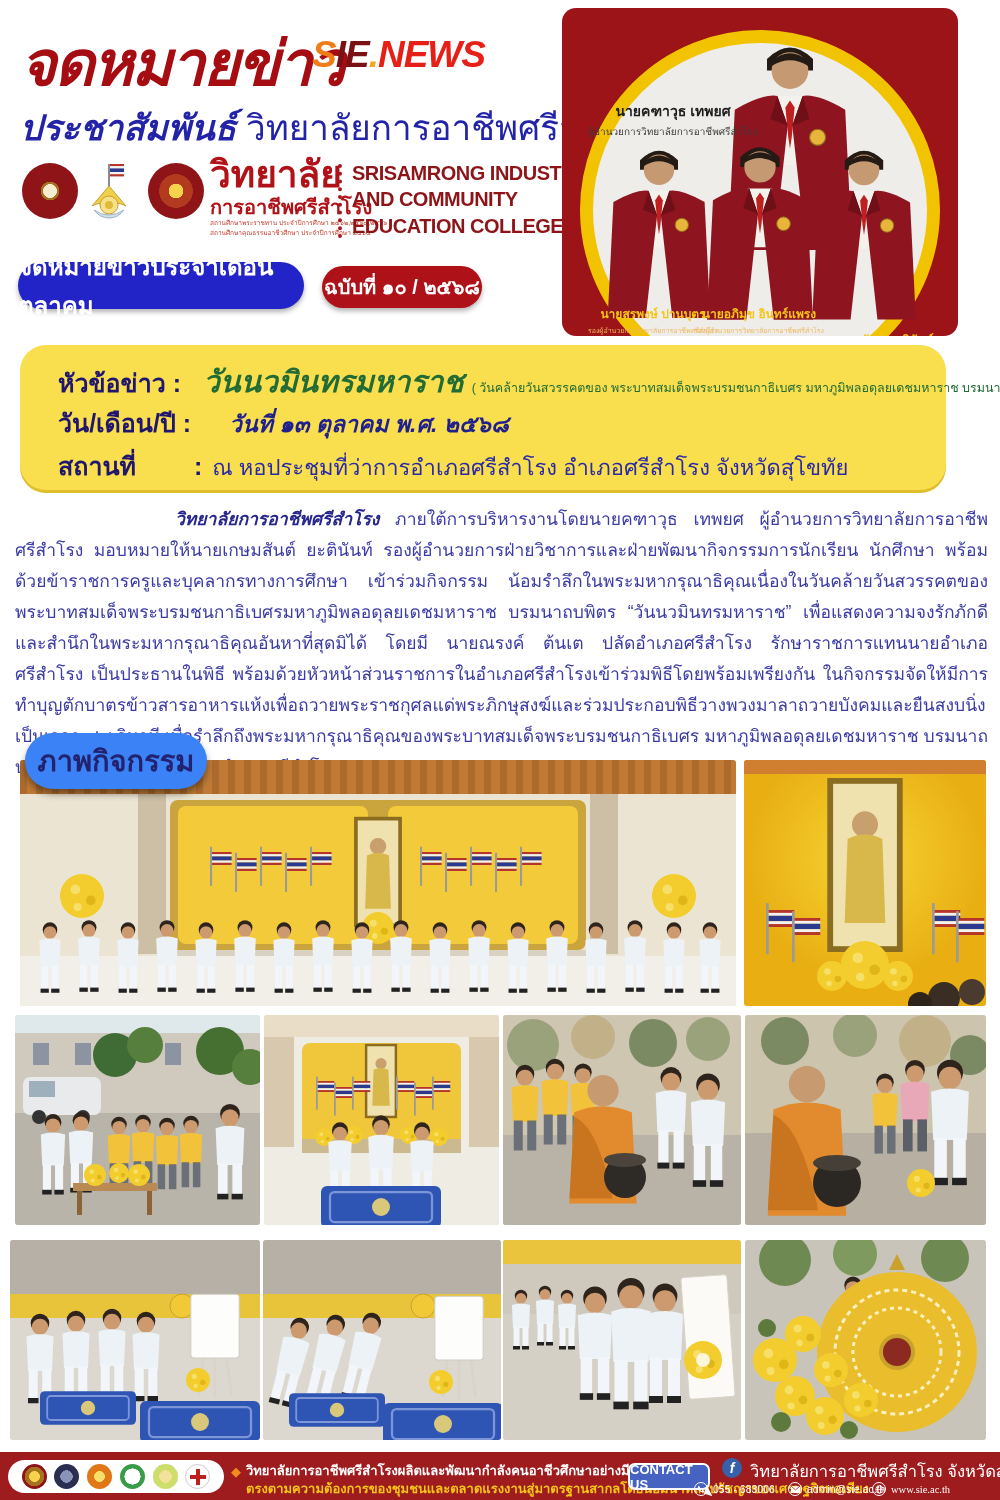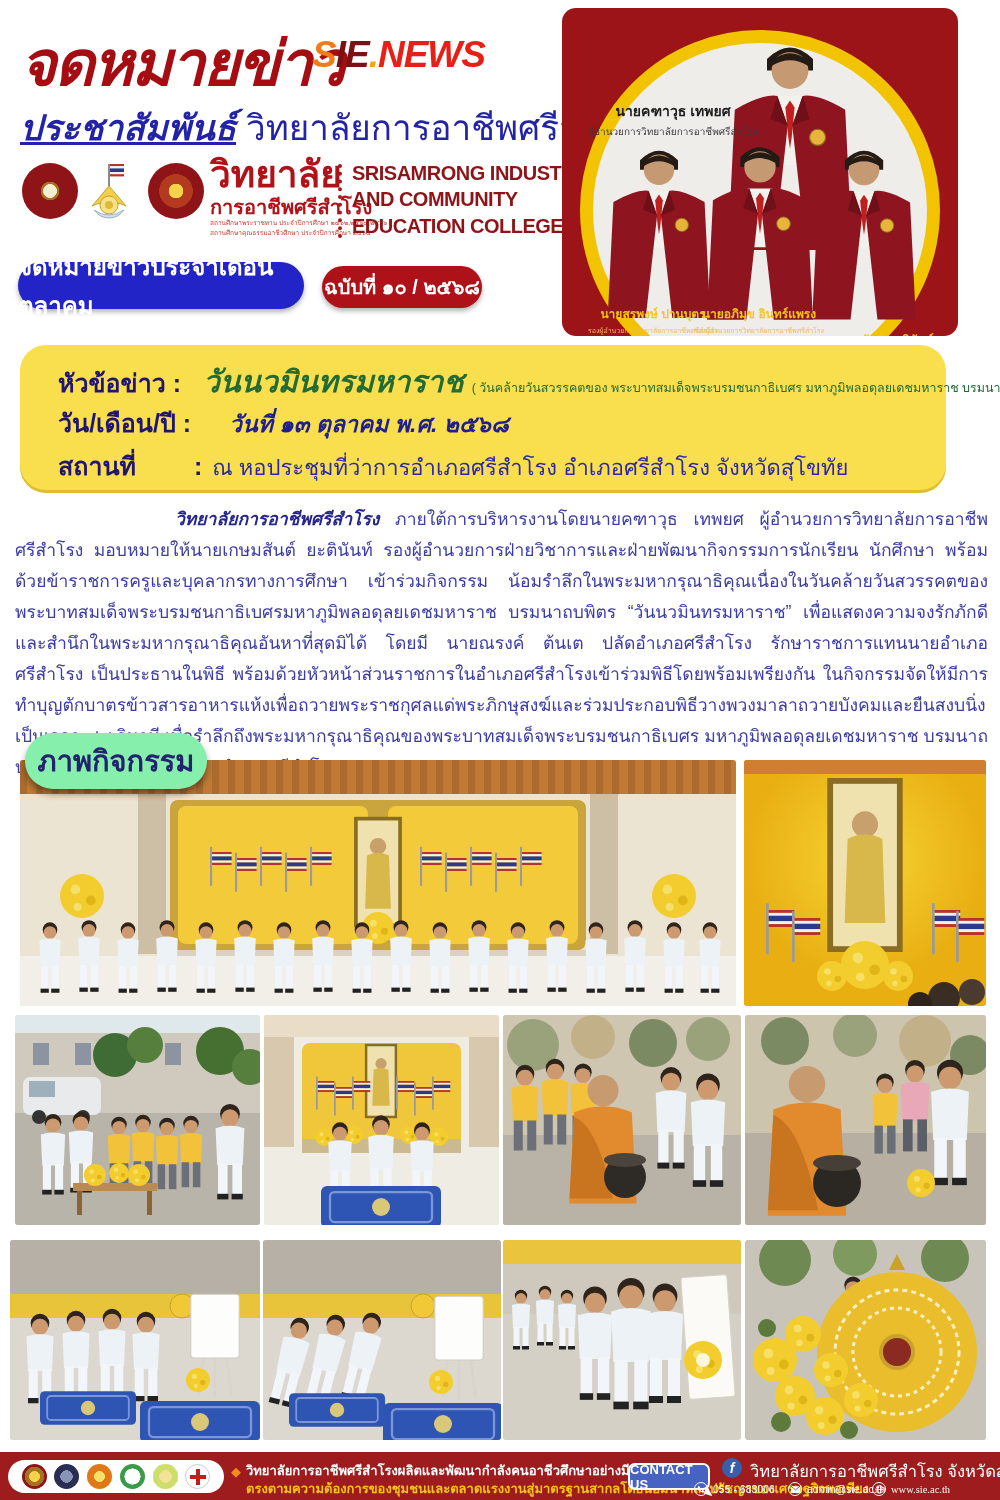--- a/index.html
+++ b/index.html
@@ -9,21 +9,21 @@
   .abs { position:absolute; }
 
   
   .title { left:20px; top:14px; font-size:62px; font-weight:bold; font-style:italic; color:#a60d12; letter-spacing:-2px; }
   .brand { left:312px; top:34px; font-size:37px; font-weight:bold; font-style:italic; letter-spacing:-1px; }
   .b-s   { color:#f07c18; }
   .b-ie  { color:#7a1215; }
   .b-dot { color:#f0a818; }
   .b-news{ color:#e62017; }
   .subtitle { left:20px; top:100px; font-size:35px; color:#2323a7; white-space:nowrap; }
-  .subtitle .sb { font-weight:bold; font-style:italic; margin-right:10px;text-decoration:underline; }
+  .subtitle .sb { font-weight:bold; font-style:italic; margin-right:10px; }
 
   .emb { border-radius:50%; width:56px; height:56px; }
   .emb1 { left:22px; top:163px;
     background:radial-gradient(circle at 50% 50%, #f6ecd0 0 17%, #a5731f 18% 23%, #8e1418 24% 76%, #e8d9b0 77% 84%, #7a0f13 85%); }
   .emb2 { left:148px; top:163px;
     background:radial-gradient(circle at 50% 50%, #f6d34a 0 18%, #b3391f 19% 42%, #8e1418 43% 76%, #f0dca8 77% 84%, #7a0f13 85%); }
   .boat { left:84px; top:158px; }
 
   .college-thai { left:210px; top:156px; width:130px; color:#b01218; line-height:1; }
   .ct1 { font-size:37px; font-weight:bold; }
@@ -61,21 +61,21 @@
   .idate { font-size:23px; font-weight:bold; font-style:italic; color:#1f1f8e; margin-left:38px; }
   .iplace { font-size:22px; color:#2a2aa8; margin-left:10px; }
   .icolon { font-size:25px; font-weight:bold; color:#201670; margin-left:58px; }
 
   
   .article { left:15px; top:504px; width:973px; font-size:17.5px; line-height:31px; color:#3c3ca6;
     text-align:justify; text-indent:160px; }
   .article .lead { font-weight:bold; font-style:italic; color:#26268c; }
 
   
-  .gal-pill { left:25px; top:733px; width:182px; height:56px; background:#86efac; border-radius:30px;
+  .gal-pill { left:25px; top:733px; width:182px; height:56px; background:#3b82f6; border-radius:30px;
     display:flex; align-items:center; justify-content:center; font-size:29px; font-weight:bold; color:#22226e;
     box-shadow:0 5px 7px rgba(0,0,0,.4); z-index:5; }
   .ph { position:absolute; border-radius:3px; overflow:hidden; background:#e8e2d4; }
   .ph svg { display:block; }
 
   
   .footer { left:0; top:1452px; width:1000px; height:48px; background:#9e1b1e; }
   .logo-pill { position:absolute; left:8px; top:8px; width:216px; height:33px; background:#ffffff; border-radius:17px;
     display:flex; align-items:center; justify-content:space-evenly; padding:0 6px; }
   .flogo { width:25px; height:25px; border-radius:50%; }

